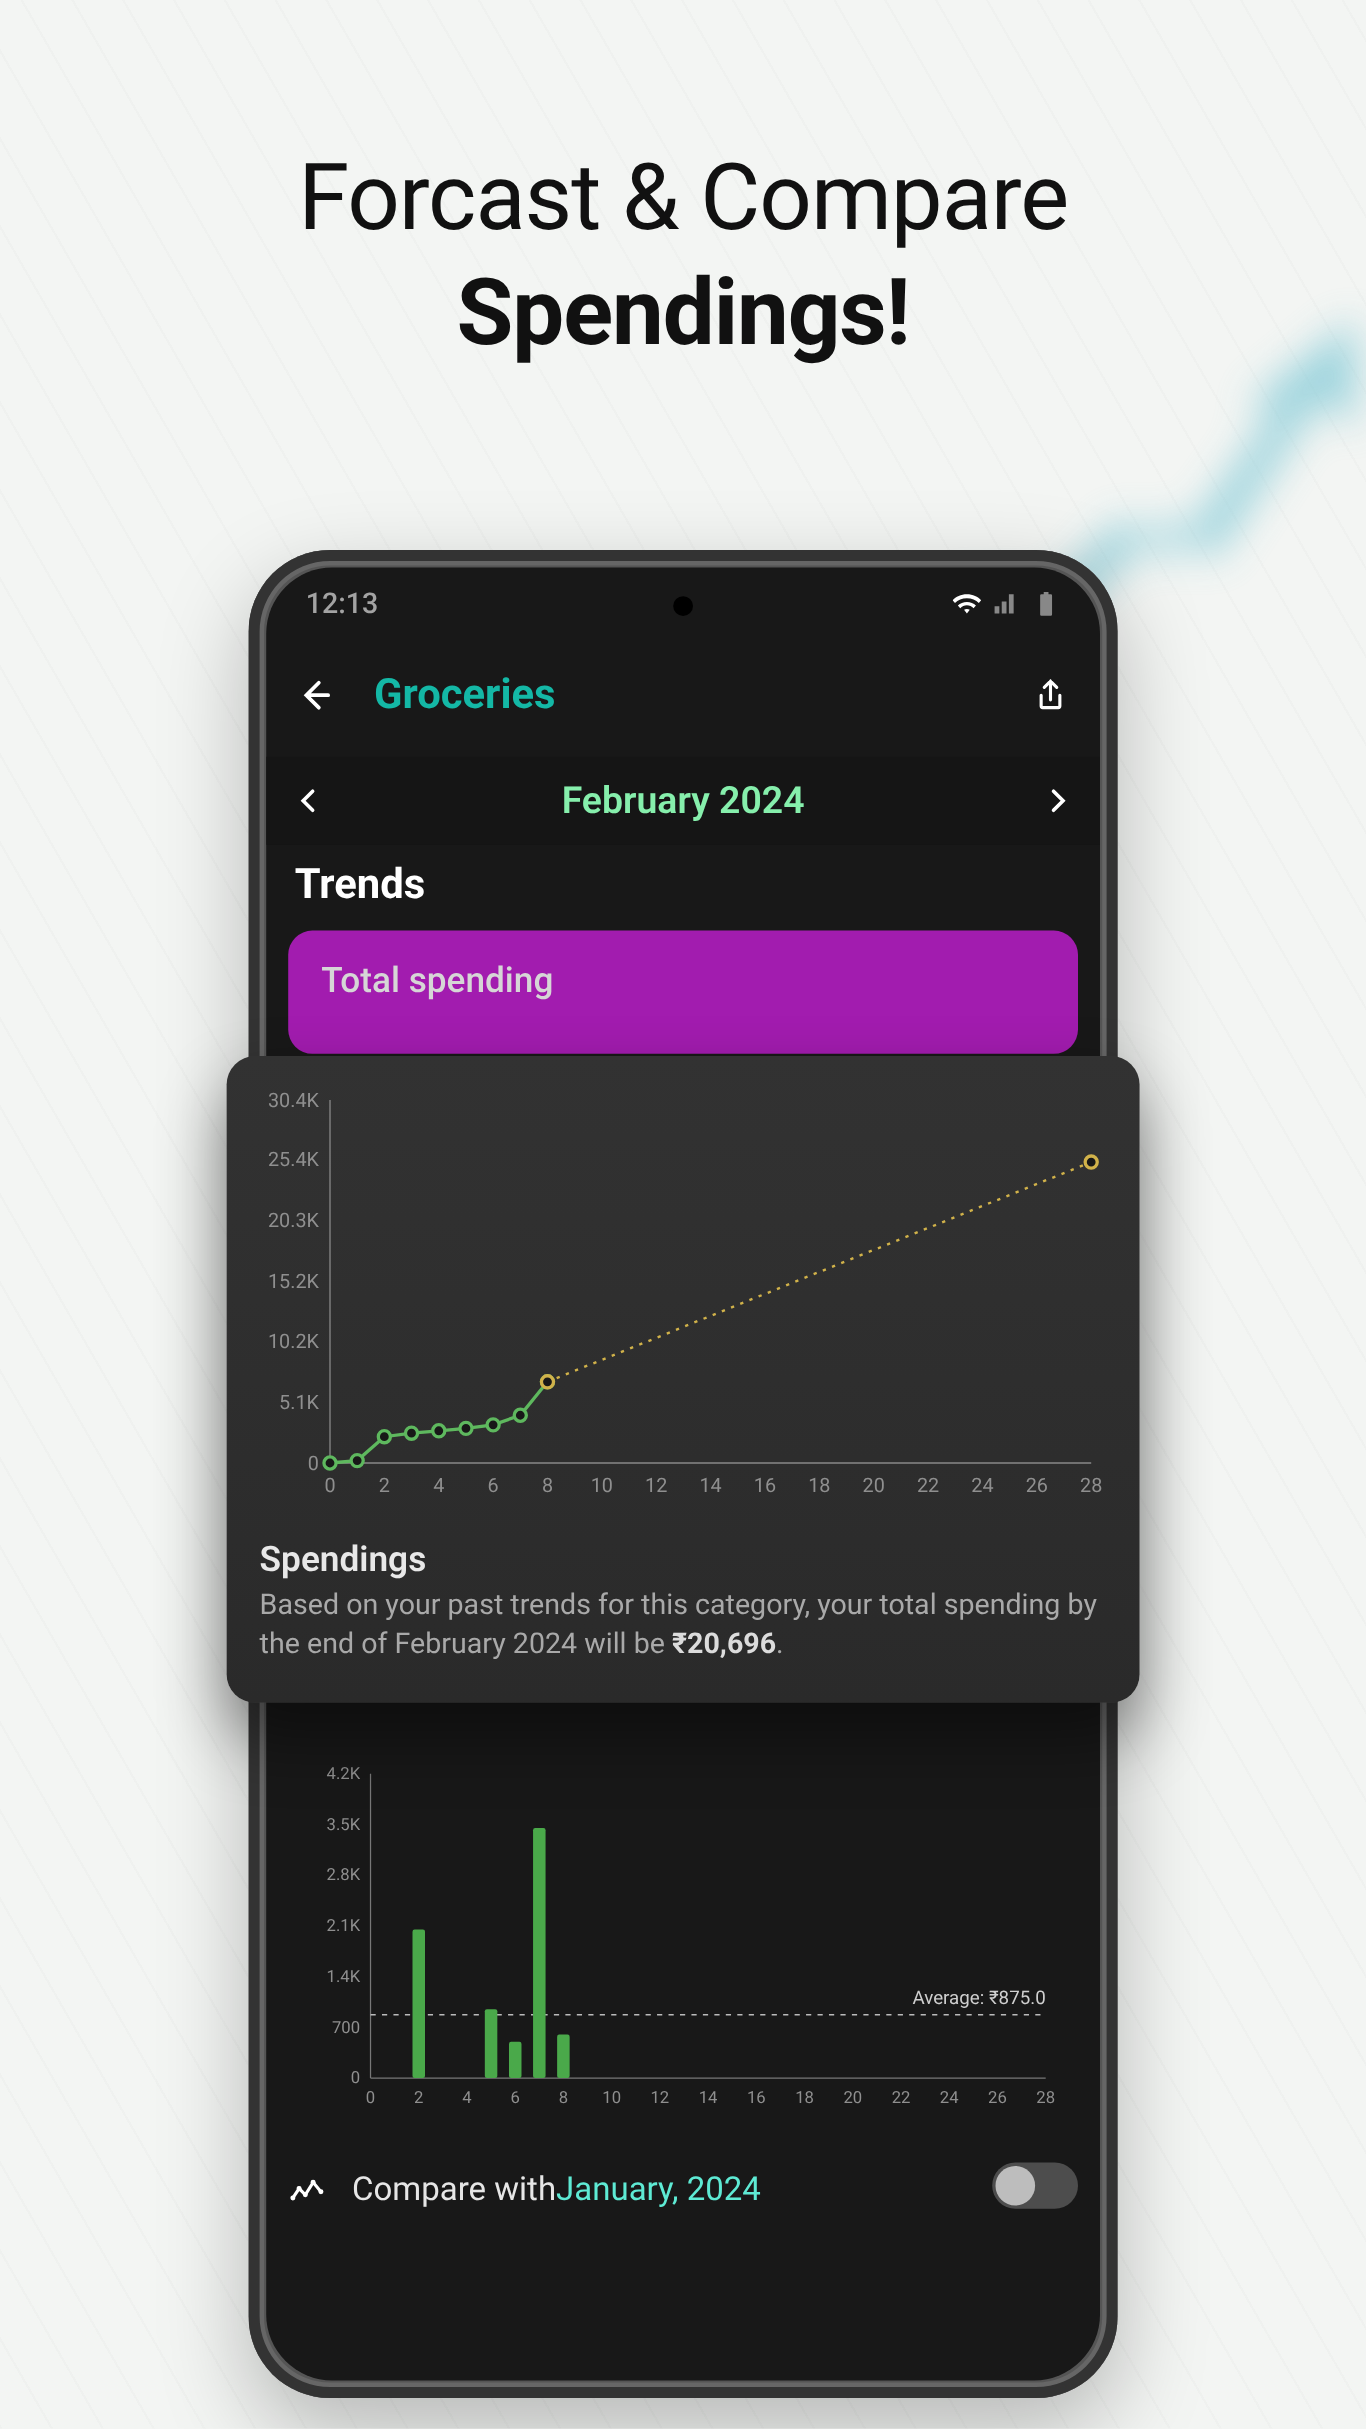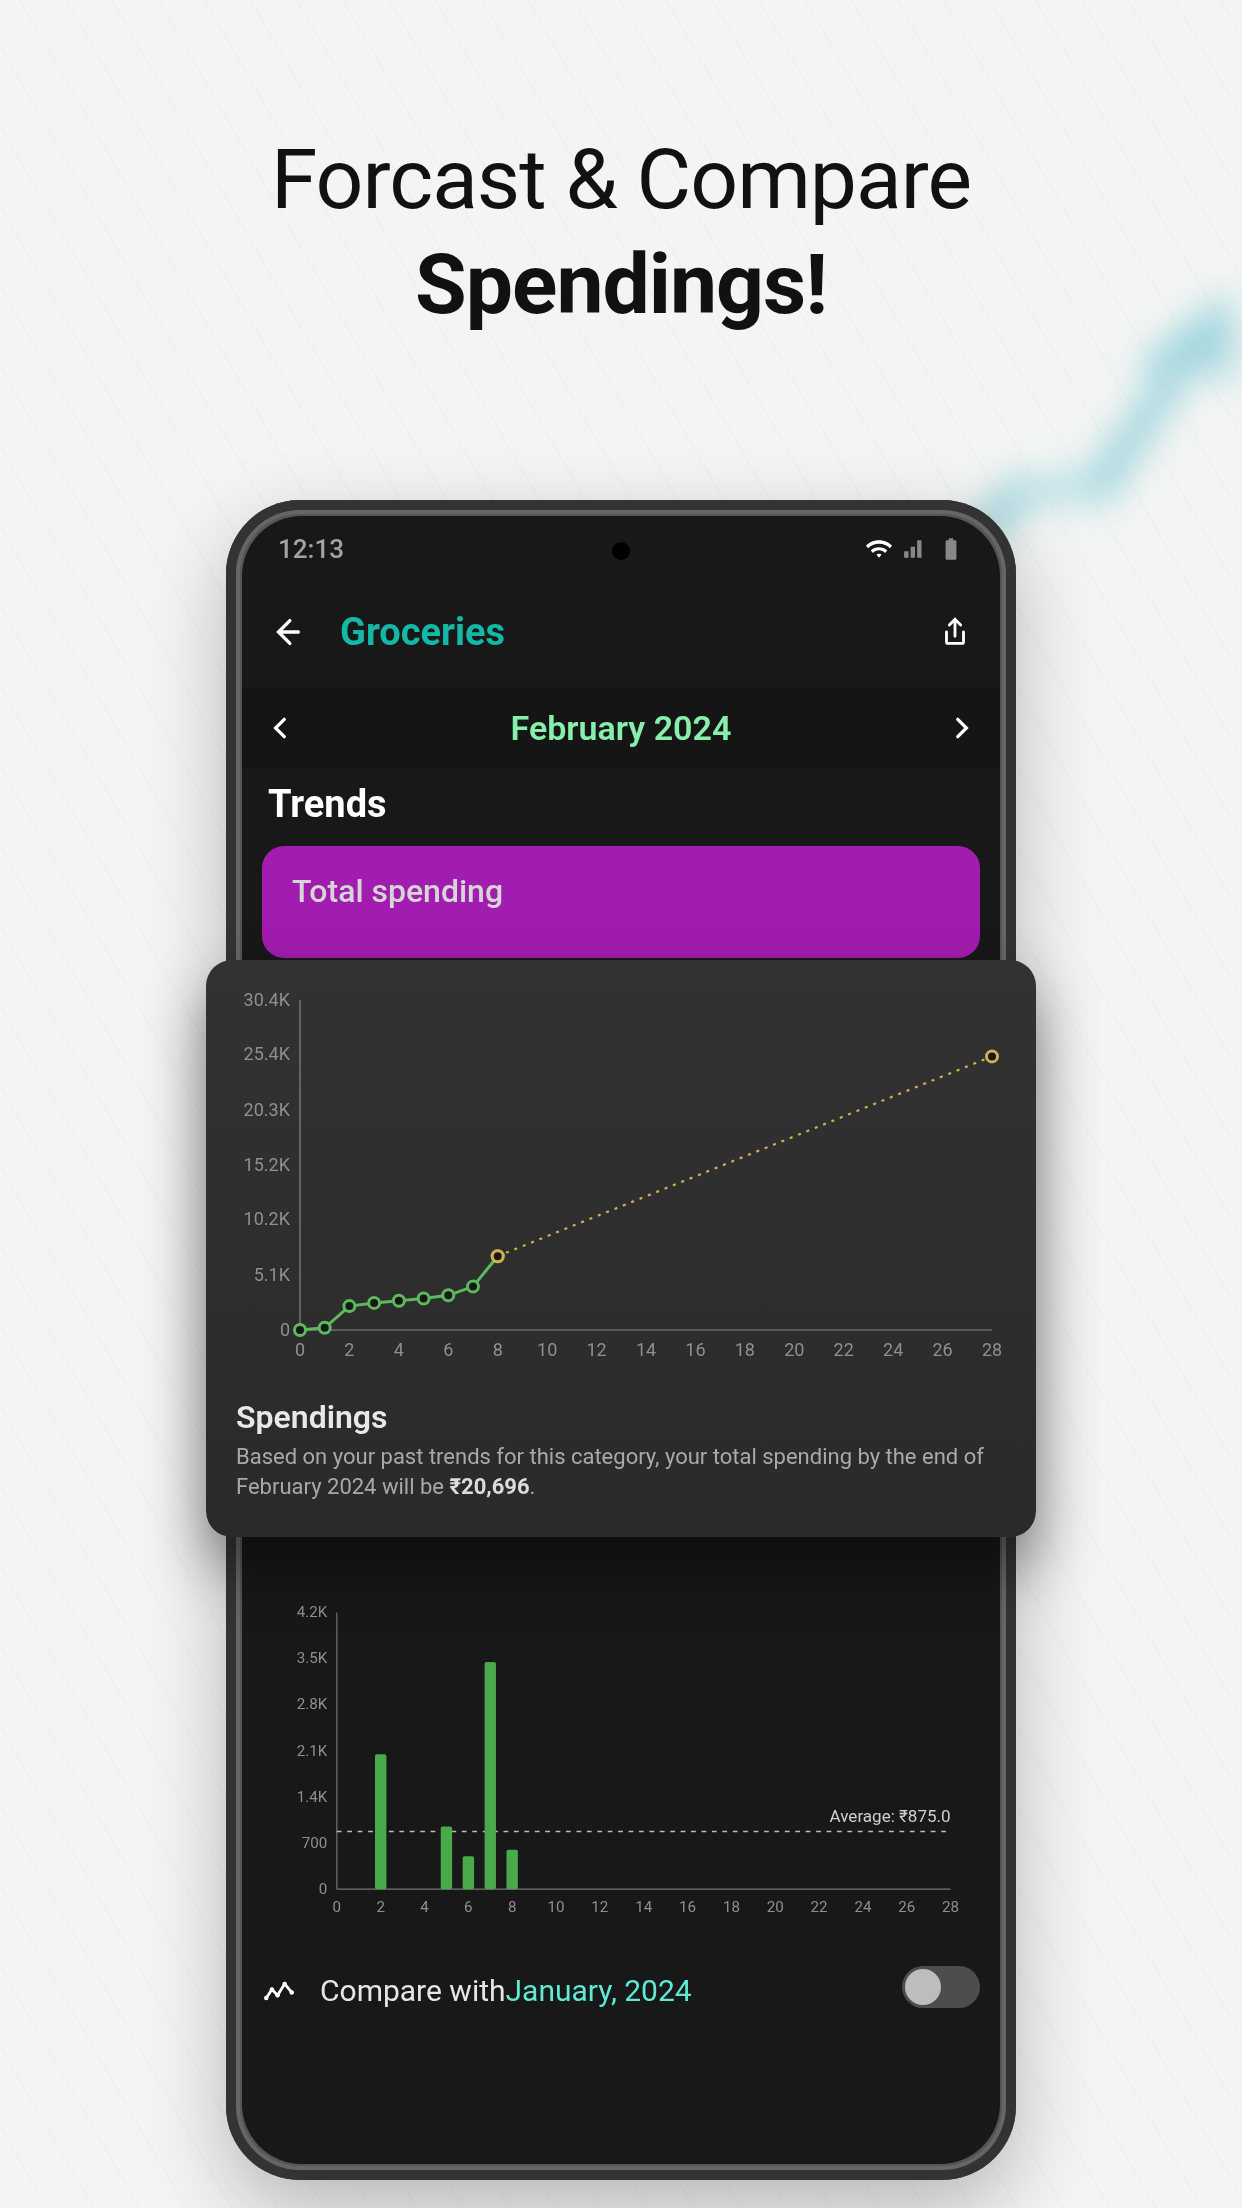--- a/index.html
+++ b/index.html
@@ -135,21 +135,21 @@
     box-shadow: 0 30px 60px rgba(0,0,0,0.45);
     padding: 30px 30px 34px 30px;
     color: #cfcfcf;
   }
   .float-card .chart-wrap { width: 100%; height: 380px; }
   .float-card .pred-title {
     color: #e8e8e8; font-size: 32px; font-weight: 600;
     margin-top: 24px;
   }
   .float-card .pred-body {
-    color: #a9a9a9; font-size: 22px; line-height: 1.38;
+    color: #a9a9a9; font-size: 26px; line-height: 1.38;
     margin-top: 6px;
   }
   .float-card .pred-body b { color: #dcdcdc; font-weight: 700; }
 
   
   .bar-card {
     position: absolute; top: 1060px; left: 20px; right: 20px;
     padding: 20px 18px 18px 18px;
   }
   .bar-card .bchart { width: 100%; height: 340px; }

